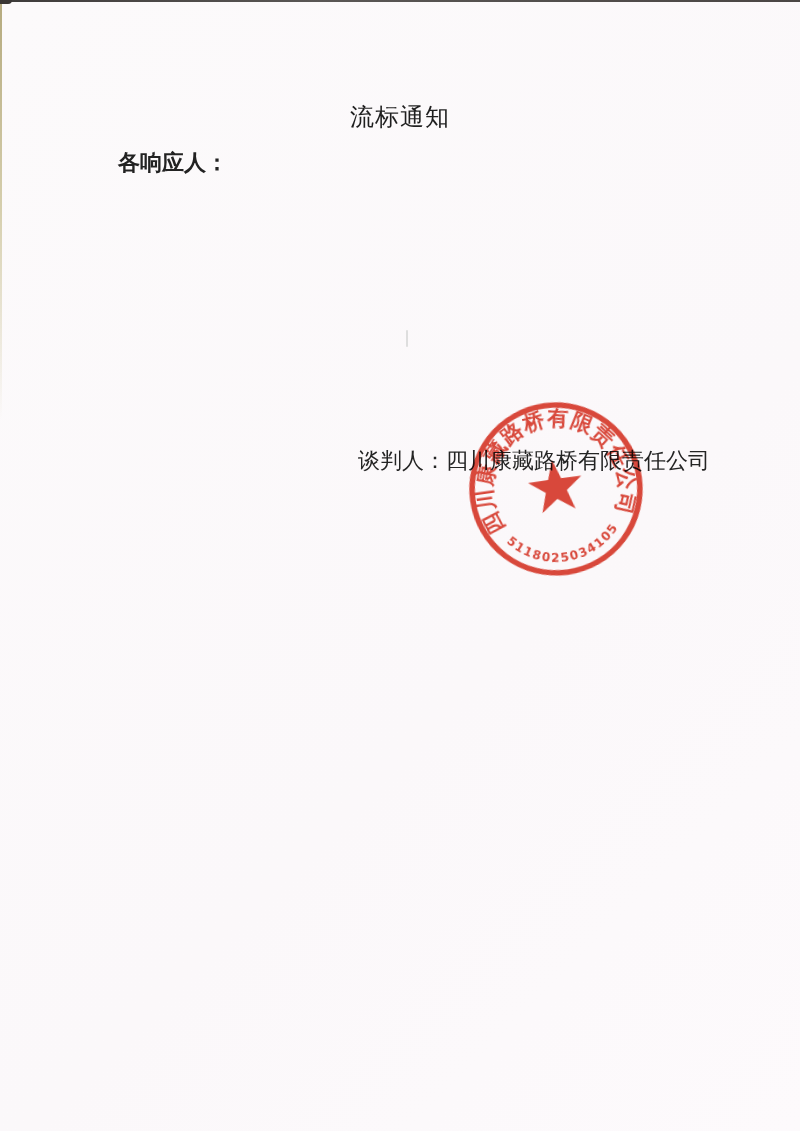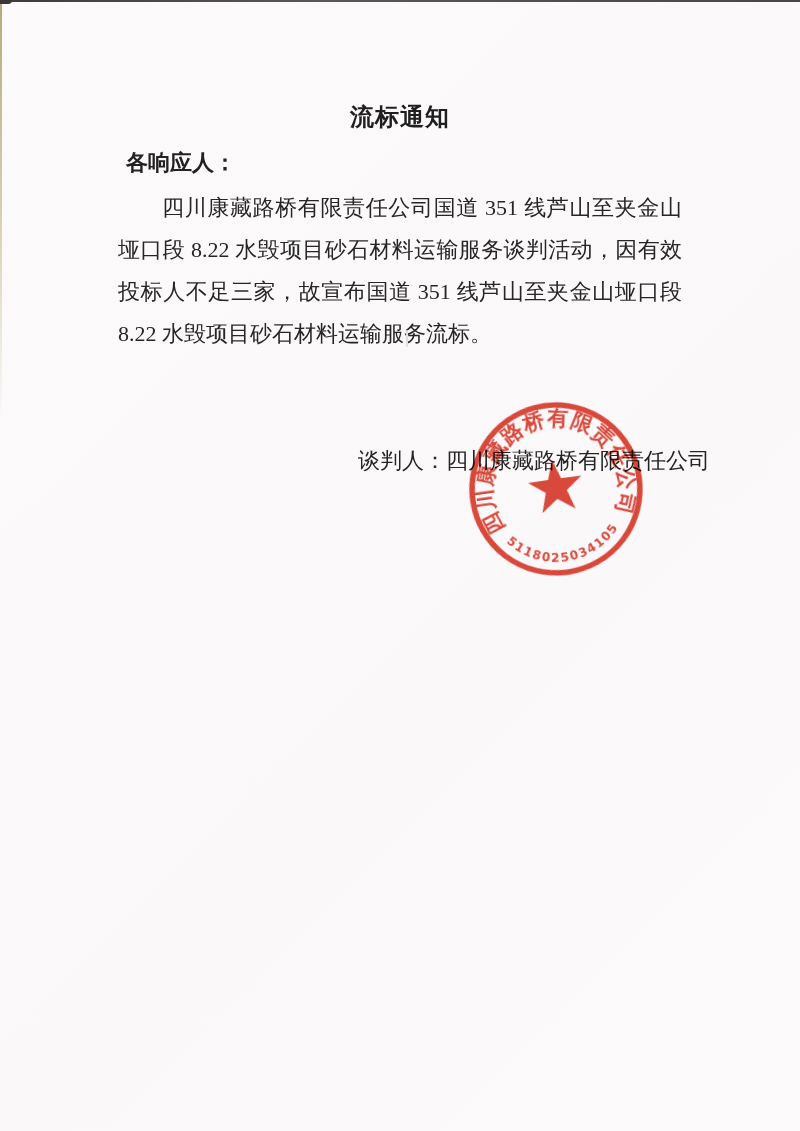--- a/index.html
+++ b/index.html
@@ -30,27 +30,27 @@
     position: absolute; top: 0; left: 0;
     width: 12px; height: 4px;
     background: #3a3635;
     border-bottom-right-radius: 4px;
   }
   .doc-title {
     position: absolute;
     top: 101px; left: 0; width: 800px;
     text-align: center;
     font-size: 24px;
-    font-weight: bold;
+    font-weight: normal;
     letter-spacing: 1px;
     color: #1f1f1f;
   }
   .salutation {
     position: absolute;
-    top: 148px; left: 126px;
+    top: 148px; left: 118px;
     font-size: 22px;
     font-weight: 600;
     color: #222;
   }
   .body-paragraph {
     position: absolute;
     top: 187px; left: 118px;
     width: 564px;
     font-size: 22px;
     line-height: 42px;
@@ -109,21 +109,20 @@
 <div class="page">
 
   <div class="scan-edge-top"></div>
   <div class="scan-edge-left"></div>
   <div class="scan-corner-blob"></div>
 
   <h1 class="doc-title">流标通知</h1>
 
   <div class="salutation">各响应人：</div>
 
-  <p class="body-paragraph">四川康藏路桥有限责任公司国道 351 线芦山至夹金山垭口段 8.22 水毁项目砂石材料运输服务谈判活动，因有效投标人不足三家，故宣布国道 351 线芦山至夹金山垭口段 8.22 水毁项目砂石材料运输服务流标。</p>
 
   <div class="signature-line">谈判人：四川康藏路桥有限责任公司</div>
 
 
   <div class="scan-artifact"></div>
 
   <div class="company-seal">
     <svg viewBox="0 0 180 178" width="182" height="180">
 
       <circle cx="90" cy="89" r="83" fill="none" stroke-width="5.5" stroke="#d93a2b"></circle>

